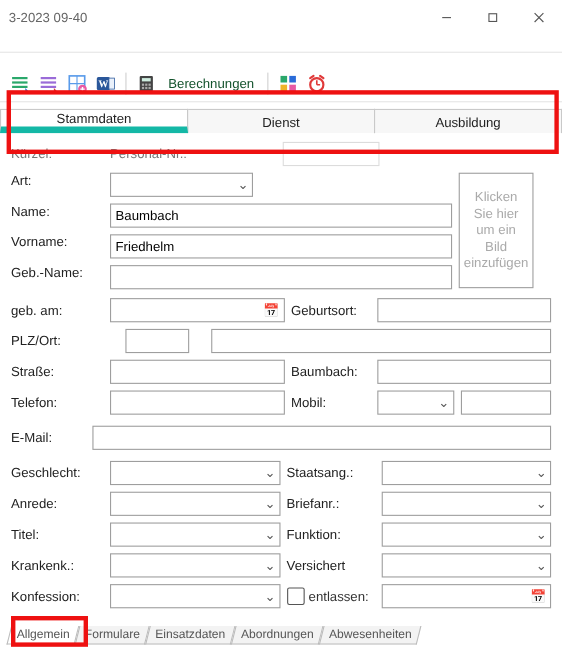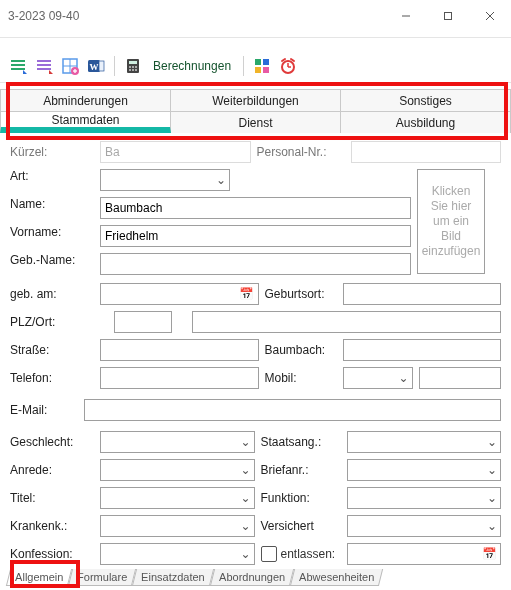--- a/index.html
+++ b/index.html
@@ -1,17 +1,17 @@
 <!DOCTYPE html>
 <html><head>
 <meta charset="utf-8">
 <style>
 html,body{margin:0;padding:0;font-family:"Segoe UI",Tahoma,sans-serif;font-size:12px;color:#333;background:#fff}
 body{width:511px;height:590px;overflow:hidden;position:relative}
-.titlebar{height:32px;display:flex;align-items:center;justify-content:space-between;padding:0 0 5px 8px;background:#fff;border-bottom:1px solid #e5e5e5}
+.titlebar{height:32px;display:flex;align-items:center;justify-content:space-between;padding:0 0 15px 8px;background:#fff;border-bottom:1px solid #e5e5e5}
 .title-text{color:#666}
 .win-controls{display:flex}
 .win-btn{width:42px;height:32px;display:flex;align-items:center;justify-content:center;color:#555}
 .win-btn svg{width:10px;height:10px}
 .spacer-row{height:12px}
 .toolbar{height:32px;display:flex;align-items:center;gap:6px;padding:0 8px;border-bottom:1px solid #e5e5e5;position:relative}
 .tb-ico{width:20px;height:20px;display:flex;align-items:center;justify-content:center}
 .tb-sep{width:1px;height:20px;background:#d0d0d0;margin:0 2px}
 .tb-label{color:#14532d;padding:0 4px}
 .redbox{position:absolute;border:4px solid #e11;pointer-events:none;z-index:50}
@@ -142,38 +142,32 @@
         <line x1="9" y1="10" x2="9" y2="6" stroke="#e03a3a" stroke-width="1.5"></line>
         <line x1="9" y1="10" x2="12" y2="10" stroke="#e03a3a" stroke-width="1.5"></line>
         <line x1="3" y1="4" x2="6" y2="2" stroke="#e03a3a" stroke-width="2" stroke-linecap="round"></line>
         <line x1="15" y1="4" x2="12" y2="2" stroke="#e03a3a" stroke-width="2" stroke-linecap="round"></line>
       </svg>
     </span>
 </div>
 
 <div class="tab-area">
   <div class="tab-row">
-    <div class="tab first inactive">Abminderungen</div>
-    <div class="tab inactive">Weiterbildungen</div>
-    <div class="tab inactive">Sonstiges</div>
-  </div>
-  <div class="tab-row">
     <div class="tab first active">Stammdaten</div>
     <div class="tab inactive">Dienst</div>
     <div class="tab inactive">Ausbildung</div>
   </div>
 </div>
 
 <div class="redbox tabs"></div>
 
 <div class="form-area">
 
   <div class="top-grid" style="margin-bottom:6px">
     <span class="lbl faded">Kürzel:</span>
-    <input class="txt" style="opacity: 0.35;" value="Ba">
     <span class="lbl faded">Personal-Nr.:</span>
     <input class="txt" style="opacity: 0.35;" value="">
   </div>
 
   <div class="mid-grid">
     <span class="lbl">Art:</span>
     <div style="display:flex">
         <div class="combo" style="width:130px">
           <span class="chev">⌄</span>
         </div>

